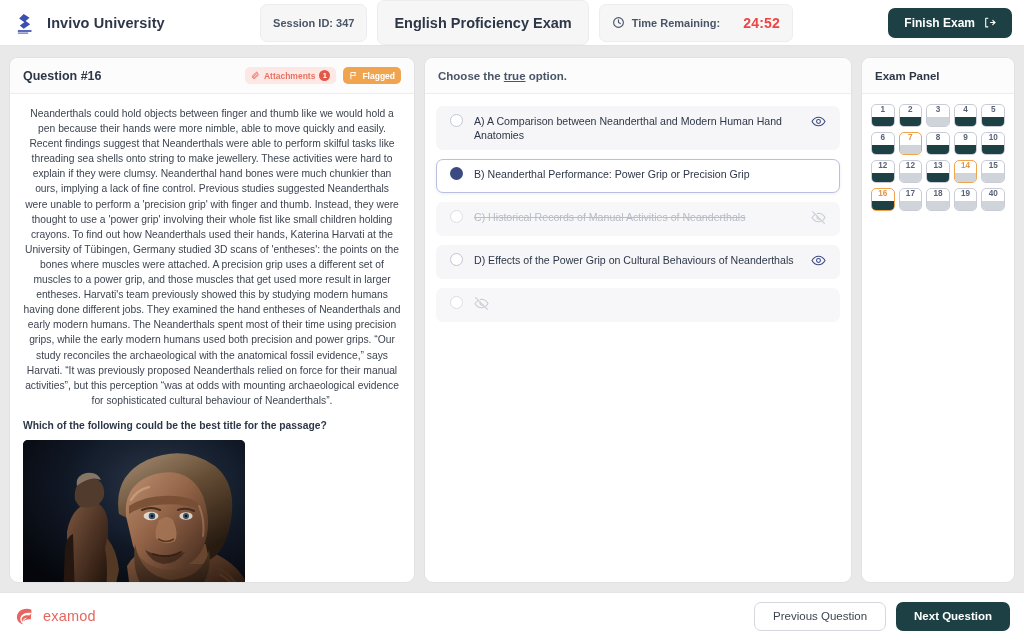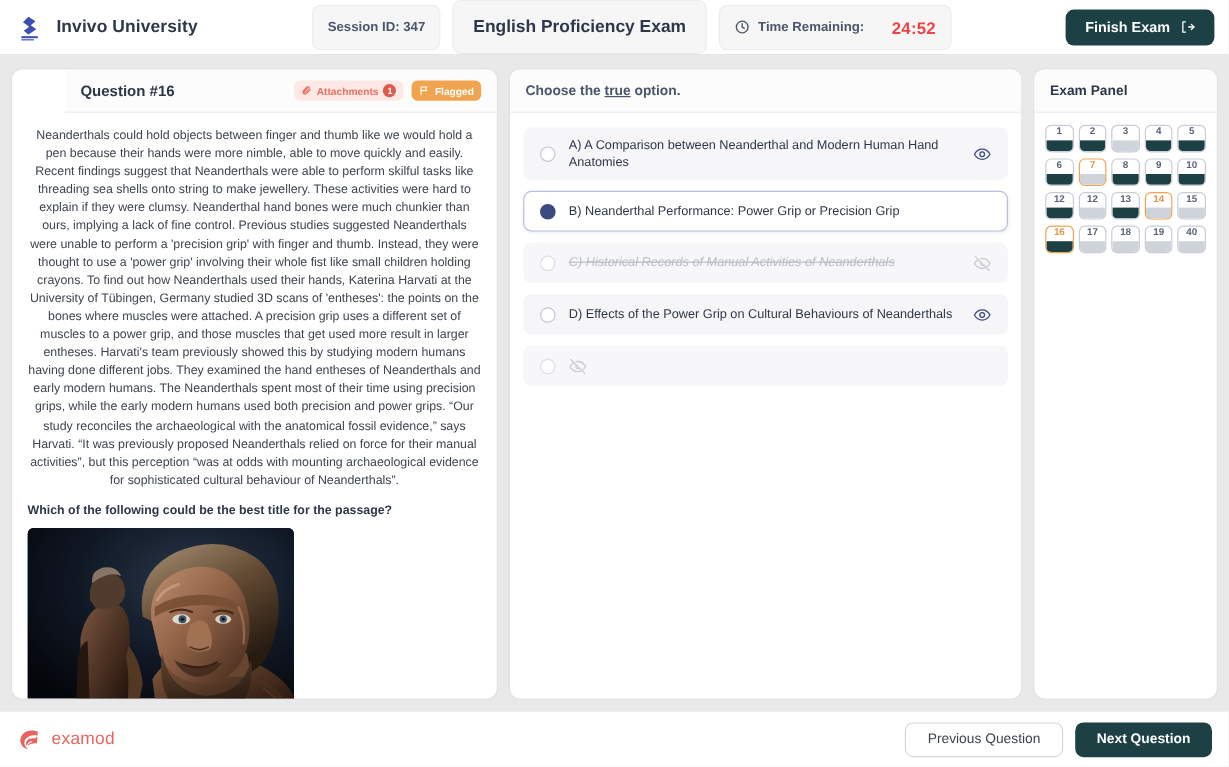--- a/index.html
+++ b/index.html
@@ -50,21 +50,20 @@
     background: #fff; border: 1px solid #e2e2e5; border-radius: 9px;
     display: flex; flex-direction: column; min-height: 0; overflow: hidden;
   }
 
   
   .q-card { width: 406px; flex: none; }
   .q-head {
     height: 36px; flex: none; border-bottom: 1px solid #ededf0;
     display: flex; align-items: center; padding: 0 13px; gap: 7px;
     background: #fcfcfd;
-    margin-left: 44px;
   }
   .q-title { font-size: 12.5px; font-weight: 700; color: #2d3748; flex: 1; }
   .badge {
     border-radius: 5px; height: 17px; display: flex; align-items: center;
     padding: 0 6px; font-size: 8.5px; font-weight: 700; gap: 4px;
   }
   .badge-attach { background: #fde8e6; color: #e8715f; }
   .badge-count {
     background: #e05a4a; color: #fff; border-radius: 50%;
     width: 11px; height: 11px; display: flex; align-items: center;
@@ -91,36 +90,36 @@
   .o-card { flex: 1; min-width: 0; }
   .o-head {
     height: 36px; flex: none; border-bottom: 1px solid #ededf0;
     display: flex; align-items: center; padding: 0 13px; background: #fcfcfd;
   }
   .o-head-text { font-size: 11.5px; font-weight: 700; color: #4a5568; }
   .o-head-text u { text-decoration: underline; }
   .o-body { flex: 1; padding: 12px 11px; display: flex; flex-direction: column; gap: 9px; overflow: hidden; }
 
   .option {
-    min-height: 34px; border-radius: 7px; display: flex; align-items: center;
+    min-height: 34px; border-radius: 7px; display: flex; align-items: flex-start;
     padding: 7px 13px; gap: 11px; cursor: pointer;
     background: #f6f6f8; border: 1px solid transparent;
   }
   .option.selected { background: #ffffff; border: 1px solid #b9bfe0; box-shadow: 0 1px 3px rgba(60,66,110,.09); }
   .option.eliminated { background: #f7f7f9; }
 
   .radio {
     width: 13px; height: 13px; border-radius: 50%; flex: none;
     border: 1.6px solid #c3c6d4; background: #fff;
   }
   .option.selected .radio { border: none; background: #3b4a80; }
   .option.eliminated .radio { border-color: #dcdee6; }
 
   .opt-text { flex: 1; font-size: 10.6px; color: #2d3748; line-height: 14px; }
-  .option.eliminated .opt-text { color: #b8bcc6; text-decoration: line-through; font-style: italic; }
+  .option.eliminated .opt-text { color: #b8bcc6; text-decoration: line-through; }
 
   .eye { width: 15px; height: 15px; flex: none; }
   .eye.hidden-slot { visibility: hidden; }
 
   
   .p-card { width: 154px; flex: none; }
   .p-head {
     height: 36px; flex: none; border-bottom: 1px solid #ededf0;
     display: flex; align-items: center; padding: 0 13px; background: #fcfcfd;
   }

